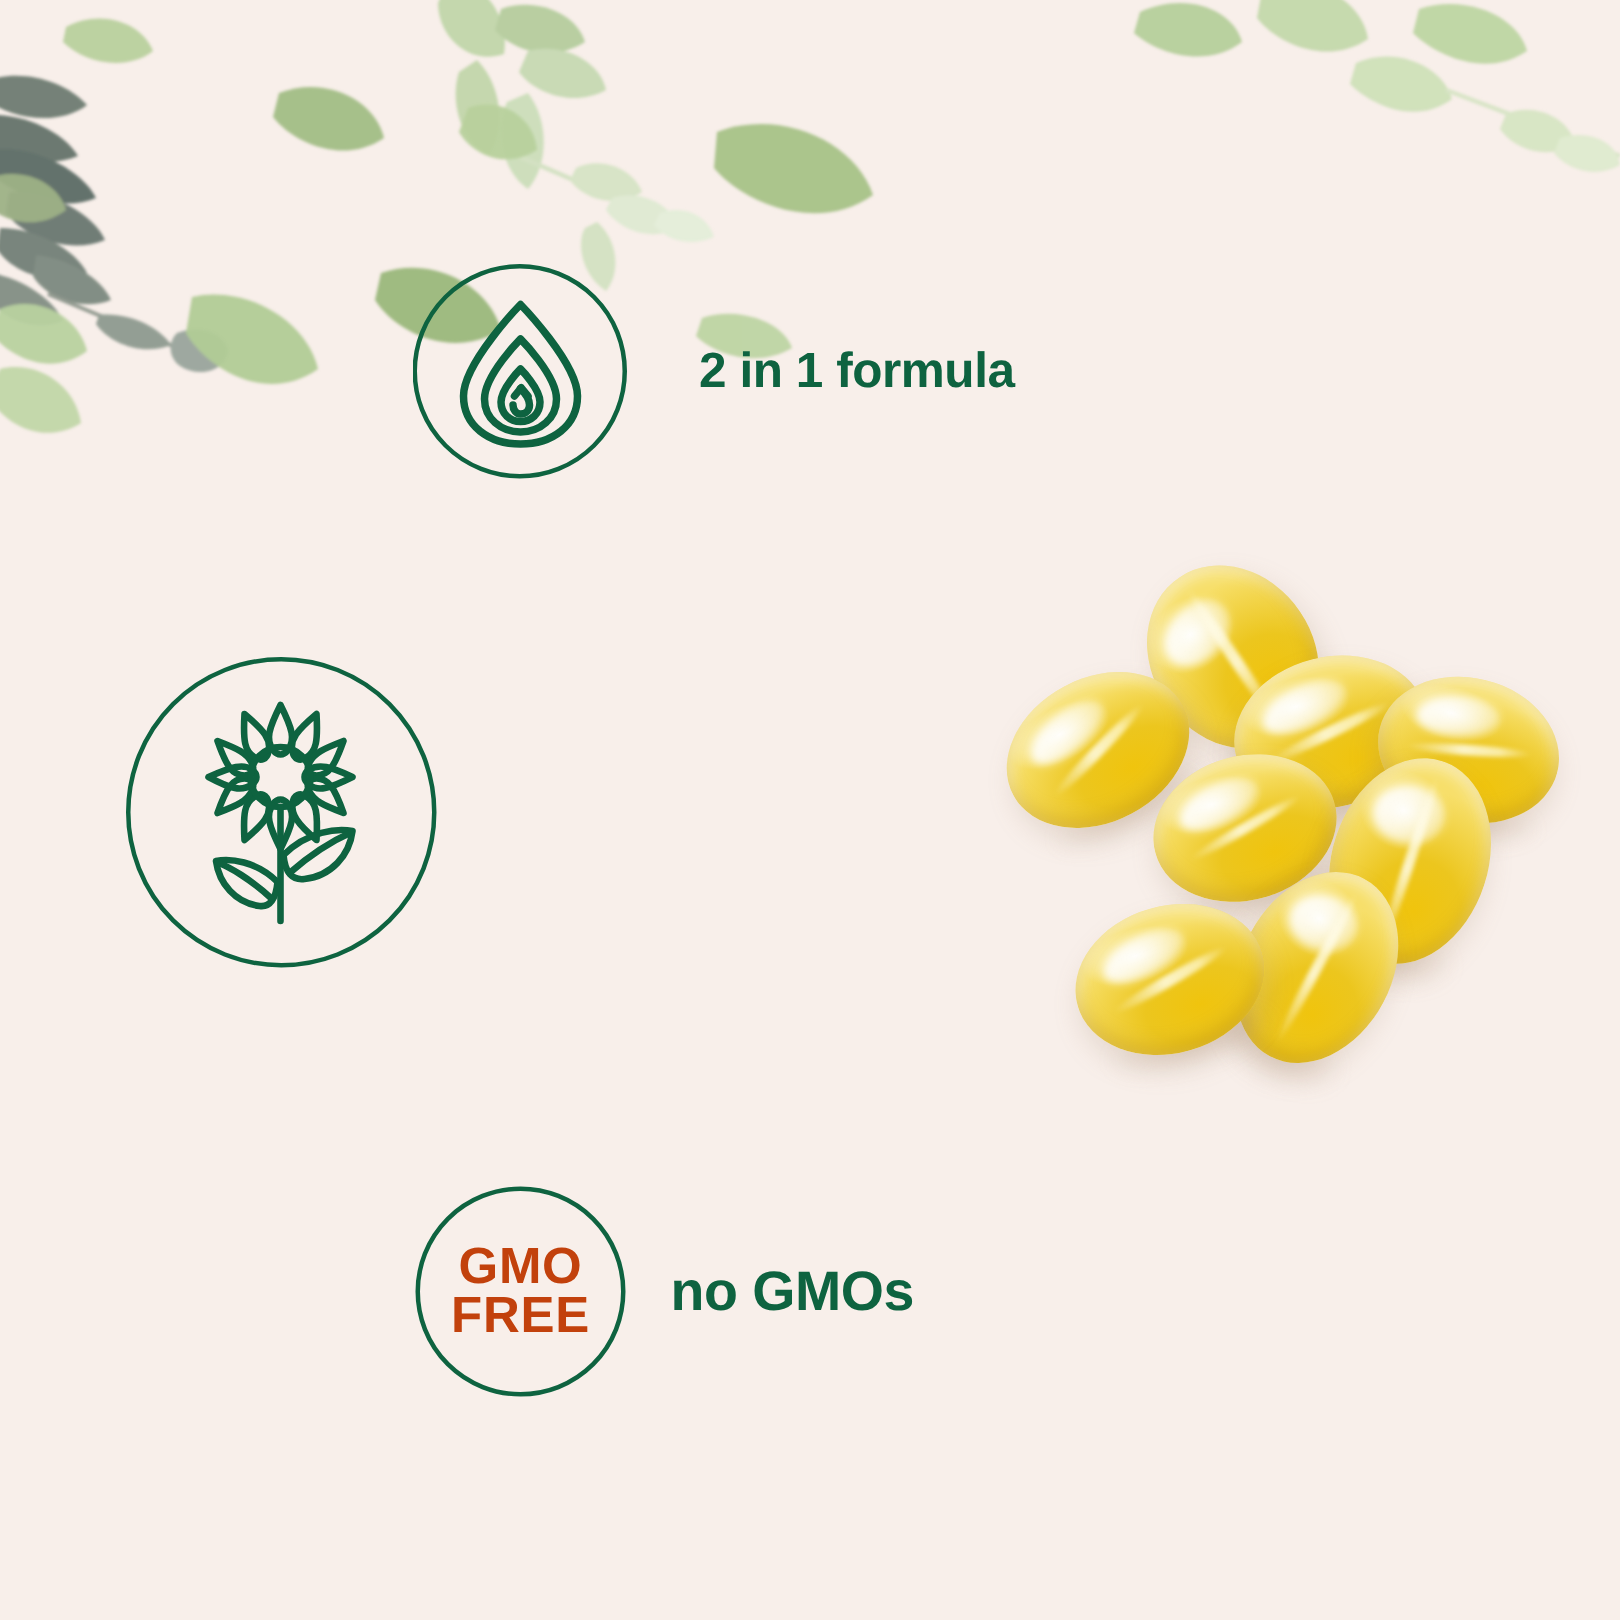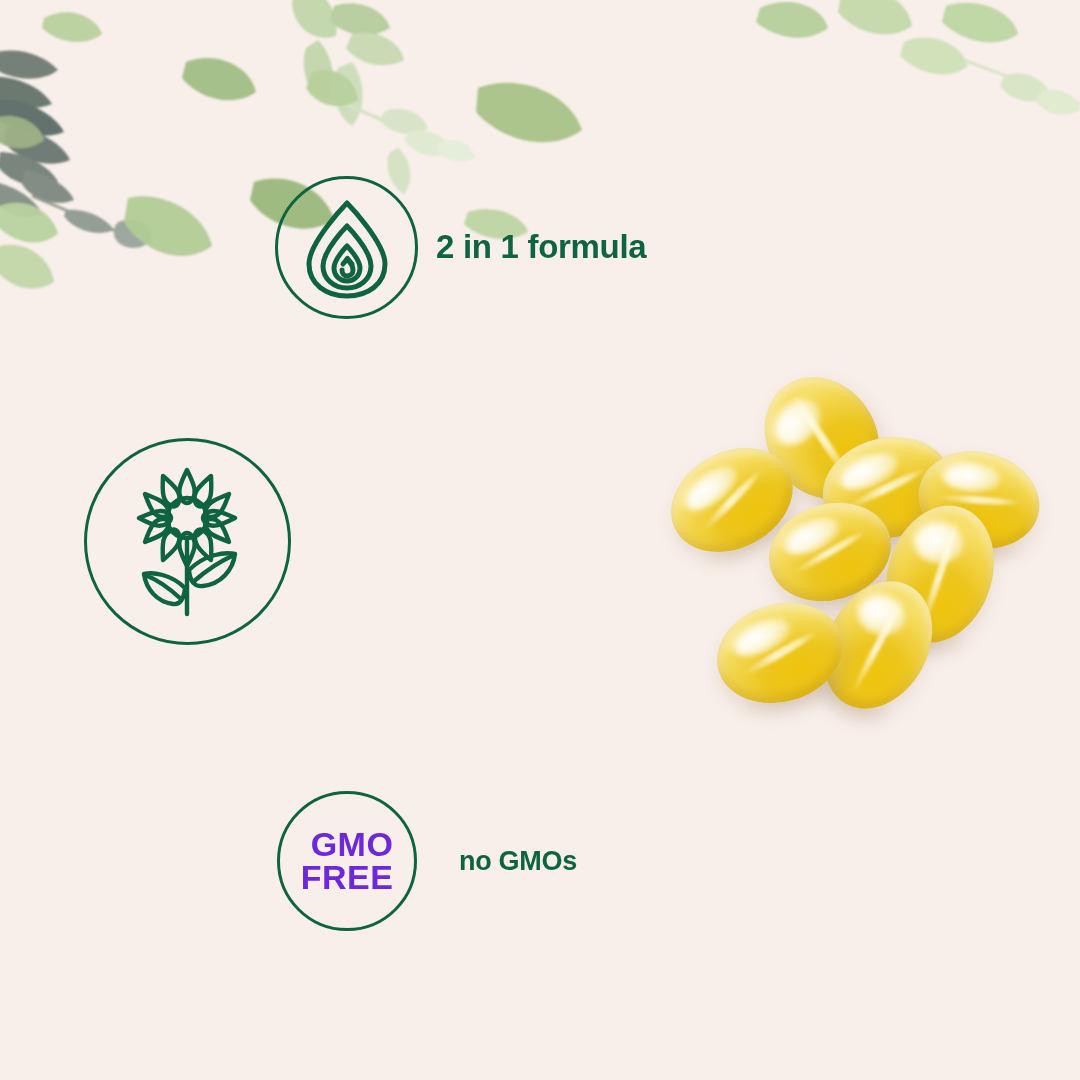--- a/index.html
+++ b/index.html
@@ -50,49 +50,49 @@
     font-weight: bold;
     letter-spacing: -0.3px;
   }
 
   
   #feature-formula { left: 275px; top: 176px; }
   #feature-formula .badge { width: 143px; height: 143px; }
   #feature-formula .feature-text {
     font-size: 33px;
     line-height: 1.18;
-    margin-left: 18px;
+    margin-left: 48px;
     white-space: nowrap;
   }
 
   
   #feature-absorb { left: 84px; top: 438px; }
   #feature-absorb .badge { width: 207px; height: 207px; }
   #feature-absorb .feature-text {
     font-size: 33px;
     line-height: 1.22;
     margin-left: 28px;
     max-width: 300px;
   }
 
   
   #feature-gmo { left: 277px; top: 791px; }
   #feature-gmo .badge { width: 140px; height: 140px; }
   #feature-gmo .feature-text {
-    font-size: 27px;
-    margin-left: 42px;
+    font-size: 37px;
+    margin-left: 30px;
     white-space: nowrap;
   }
 
   .gmo-stack {
-    color: #6d28d9;
+    color: #c2410c;
     font-weight: bold;
     font-size: 34px;
     line-height: 0.98;
-    text-align: right;
+    text-align: center;
     letter-spacing: 0.5px;
   }
 
   
   #capsules {
     position: absolute;
     left: 640px;
     top: 360px;
     width: 400px;
     height: 360px;

